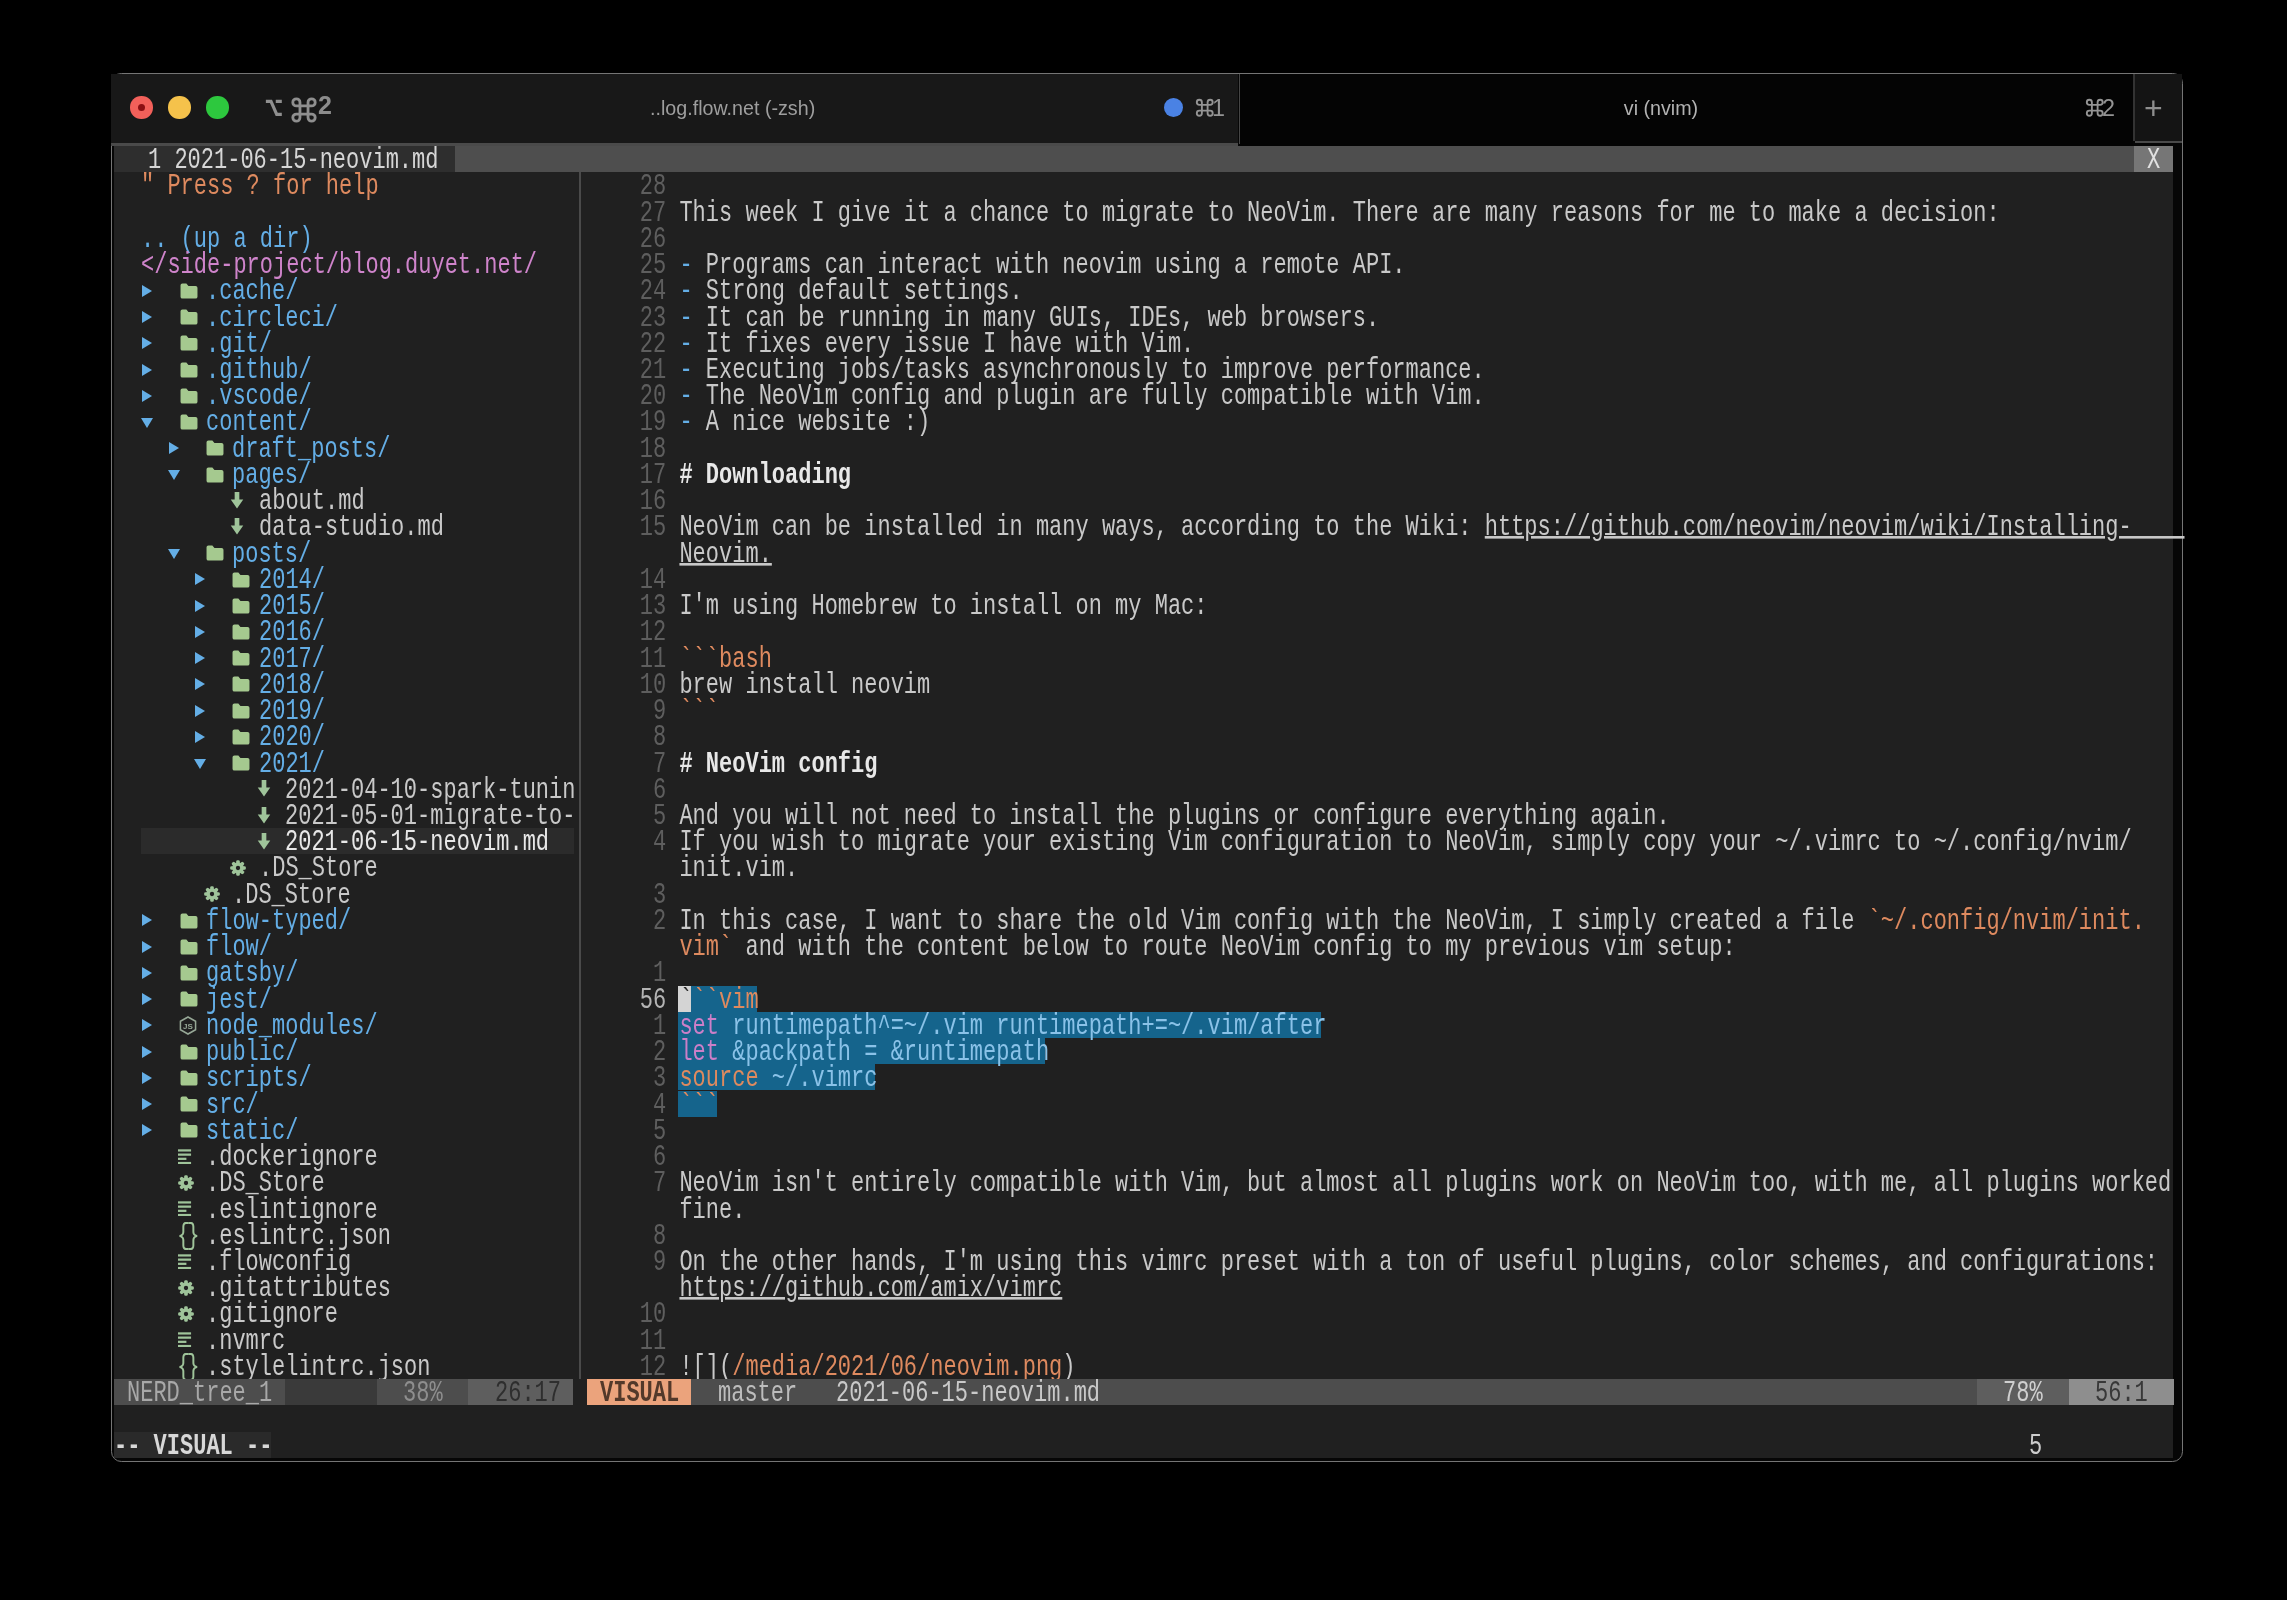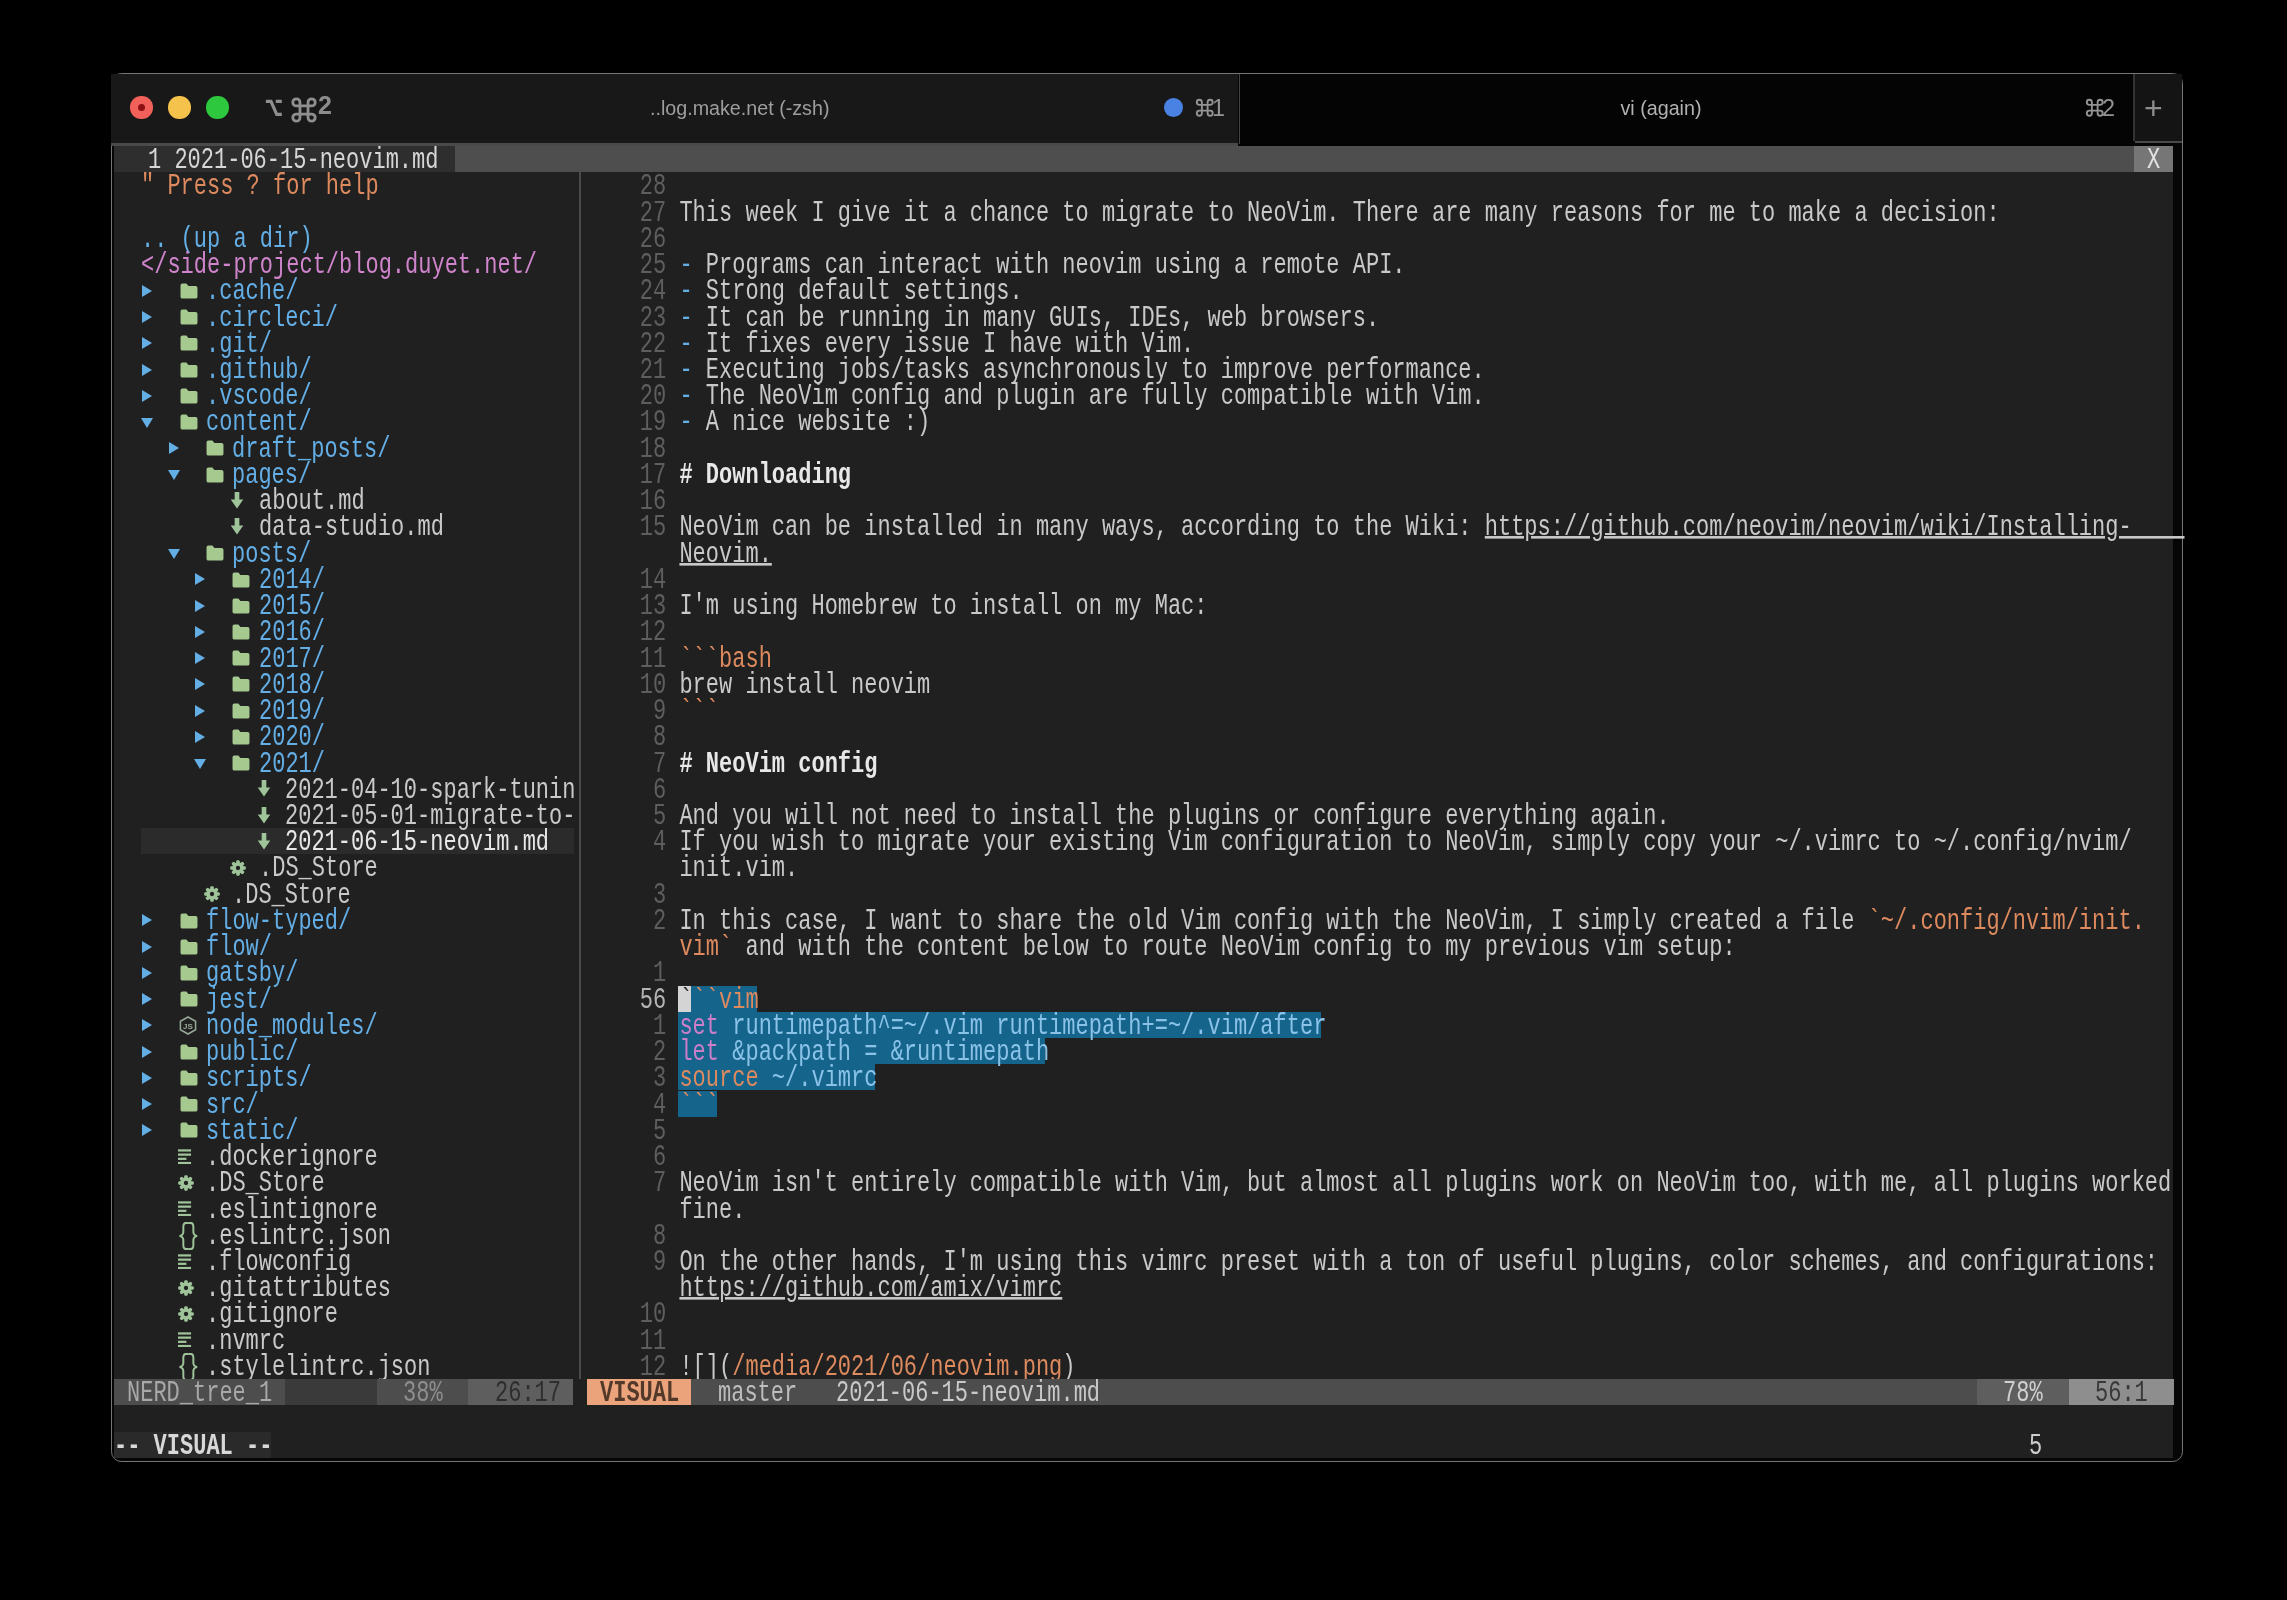--- a/index.html
+++ b/index.html
@@ -37,27 +37,27 @@
 <div class="abs" style="left:138px; top:104px; width:6.6px; height:6.6px; border-radius:3.7px; background:#8b0f13;"></div>
 <div class="abs" style="left:168px; top:96px; width:22.5px; height:22.5px; border-radius:11.2px; background:#f5c24b;"></div>
 <div class="abs" style="left:206px; top:96px; width:22.5px; height:22.5px; border-radius:11.2px; background:#2dc83e;"></div>
 <svg class="abs" style="left:264px; top:98px;" width="19.7" height="19.7" viewBox="-2 -2 21 21">
     <path d="M 0 1.5 H 5.44 L 11.56 15.5 H 17 M 10.54 1.5 H 17" fill="none" stroke="#8f8f8f" stroke-width="3.4"></path>
   </svg>
 <svg class="abs" style="left:290px; top:96px;" width="28" height="28" viewBox="-3 -3 30 30">
     <path d="M 7.68 7.68 H 16.32 V 16.32 H 7.68 Z M 7.68 7.68 L 7.68 3.84 A 3.84 3.84 0 1 0 3.84 7.68 L 7.68 7.68 M 16.32 7.68 L 20.16 7.68 A 3.84 3.84 0 1 0 16.32 3.84 L 16.32 7.68 M 16.32 16.32 L 16.32 20.16 A 3.84 3.84 0 1 0 20.16 16.32 L 16.32 16.32 M 7.68 16.32 L 3.84 16.32 A 3.84 3.84 0 1 0 7.68 20.16 L 7.68 16.32 " fill="none" stroke="#8f8f8f" stroke-width="3" stroke-linejoin="round" stroke-linecap="round"></path>
   </svg>
 <div class="abs sans" style="left:318px; top:91px; font-size:25px; font-weight:bold; color:#8c8c8c;">2</div>
-<div class="abs sans" style="left:650px; top:97px; font-size:19.7px; color:#9e9e9e;">..log.make.net (-zsh)</div>
+<div class="abs sans" style="left:650px; top:97px; font-size:19.7px; color:#9e9e9e;">..log.flow.net (-zsh)</div>
 <div class="abs" style="left:1164px; top:98px; width:19px; height:19px; border-radius:9.4px; background:#4a82e4;"></div>
 <svg class="abs" style="left:1194px; top:97px;" width="21.5" height="21.5" viewBox="-3 -3 23 23">
     <path d="M 5.44 5.44 H 11.56 V 11.56 H 5.44 Z M 5.44 5.44 L 5.44 2.72 A 2.72 2.72 0 1 0 2.72 5.44 L 5.44 5.44 M 11.56 5.44 L 14.280000000000001 5.44 A 2.72 2.72 0 1 0 11.56 2.72 L 11.56 5.44 M 11.56 11.56 L 11.56 14.280000000000001 A 2.72 2.72 0 1 0 14.280000000000001 11.56 L 11.56 11.56 M 5.44 11.56 L 2.72 11.56 A 2.72 2.72 0 1 0 5.44 14.280000000000001 L 5.44 11.56 " fill="none" stroke="#949494" stroke-width="2" stroke-linejoin="round" stroke-linecap="round"></path>
   </svg>
 <div class="abs sans" style="left:1212px; top:95px; font-size:23.4px; color:#949494;">1</div>
-<div class="abs sans" style="left:1240px; top:97px; width:842px; text-align:center; font-size:19.7px; color:#b2b2b2;">vi (again)</div>
+<div class="abs sans" style="left:1240px; top:97px; width:842px; text-align:center; font-size:19.7px; color:#b2b2b2;">vi (nvim)</div>
 <svg class="abs" style="left:2084px; top:97px;" width="21.5" height="21.5" viewBox="-3 -3 23 23">
     <path d="M 5.44 5.44 H 11.56 V 11.56 H 5.44 Z M 5.44 5.44 L 5.44 2.72 A 2.72 2.72 0 1 0 2.72 5.44 L 5.44 5.44 M 11.56 5.44 L 14.280000000000001 5.44 A 2.72 2.72 0 1 0 11.56 2.72 L 11.56 5.44 M 11.56 11.56 L 11.56 14.280000000000001 A 2.72 2.72 0 1 0 14.280000000000001 11.56 L 11.56 11.56 M 5.44 11.56 L 2.72 11.56 A 2.72 2.72 0 1 0 5.44 14.280000000000001 L 5.44 11.56 " fill="none" stroke="#949494" stroke-width="2" stroke-linejoin="round" stroke-linecap="round"></path>
   </svg>
 <div class="abs sans" style="left:2102px; top:95px; font-size:23.4px; color:#949494;">2</div>
 <div class="abs sans" style="left:2144px; top:90px; font-size:32px; font-weight:200; color:#8e8e8e;">+</div>
 <div class="abs" style="left:114px; top:146px; width:2059px; height:1312px; background:#202020;"></div>
 <div class="abs" style="left:114px; top:146px; width:2059px; height:26px; background:#4e4e4e;"></div>
 <div class="abs" style="left:114px; top:146px; width:341px; height:26px; background:#2e2e2e;"></div>
 <div class="abs mono" style="left:148px; top:146px; color:#d6d6d6;">1 2021-06-15-neovim.md</div>
 <div class="abs" style="left:2134px; top:146px; width:39px; height:26px; background:#767676;"></div>

